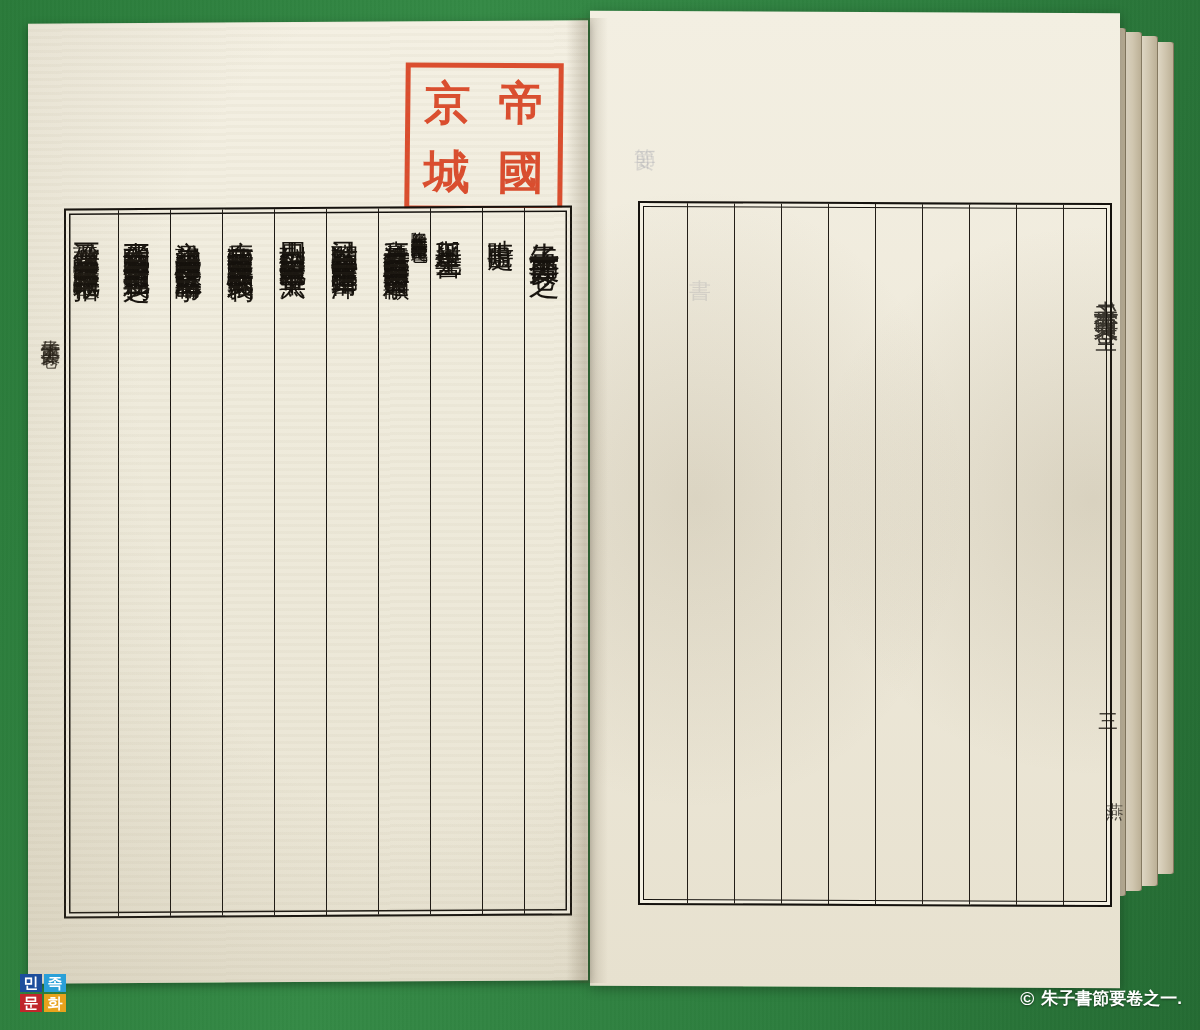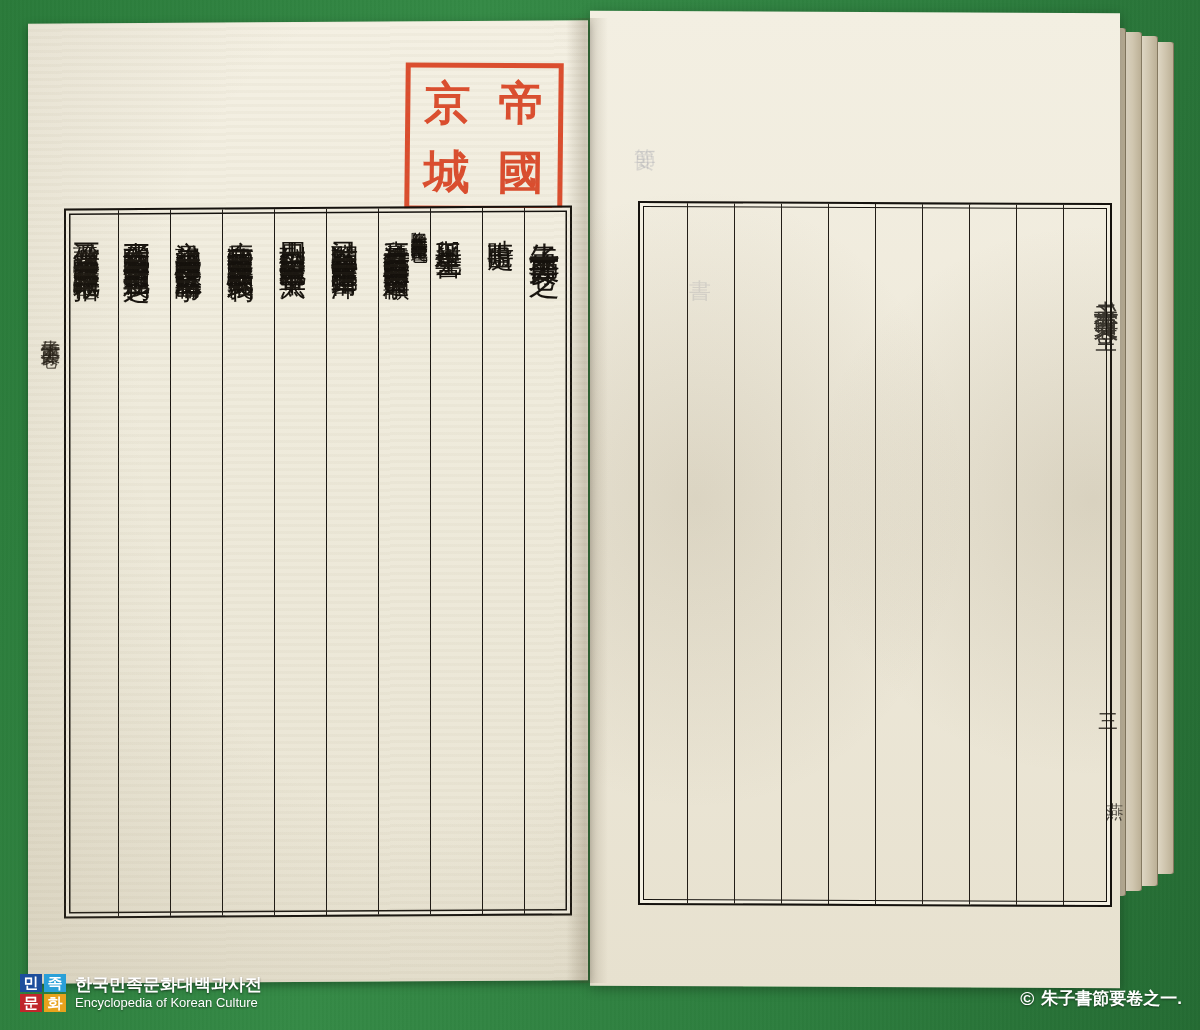--- a/index.html
+++ b/index.html
@@ -444,23 +444,19 @@
     <div class="gutter"></div>
   </div>
 
   <div class="wm-left">
     <div class="wm-logo">
       <i class="b1">민</i>
       <i class="b2">족</i>
       <i class="b3">문</i>
       <i class="b4">화</i>
     </div>
-    <div class="wm-text">
-      <div class="ko">한국민족문화대백과사전</div>
-      <div class="en">Encyclopedia of Korean Culture</div>
-    </div>
   </div>
 
   <div class="wm-right">
     <span class="c">©</span>
     <span>朱子書節要卷之一.</span>
   </div>
 </div>
 
 </body></html>

